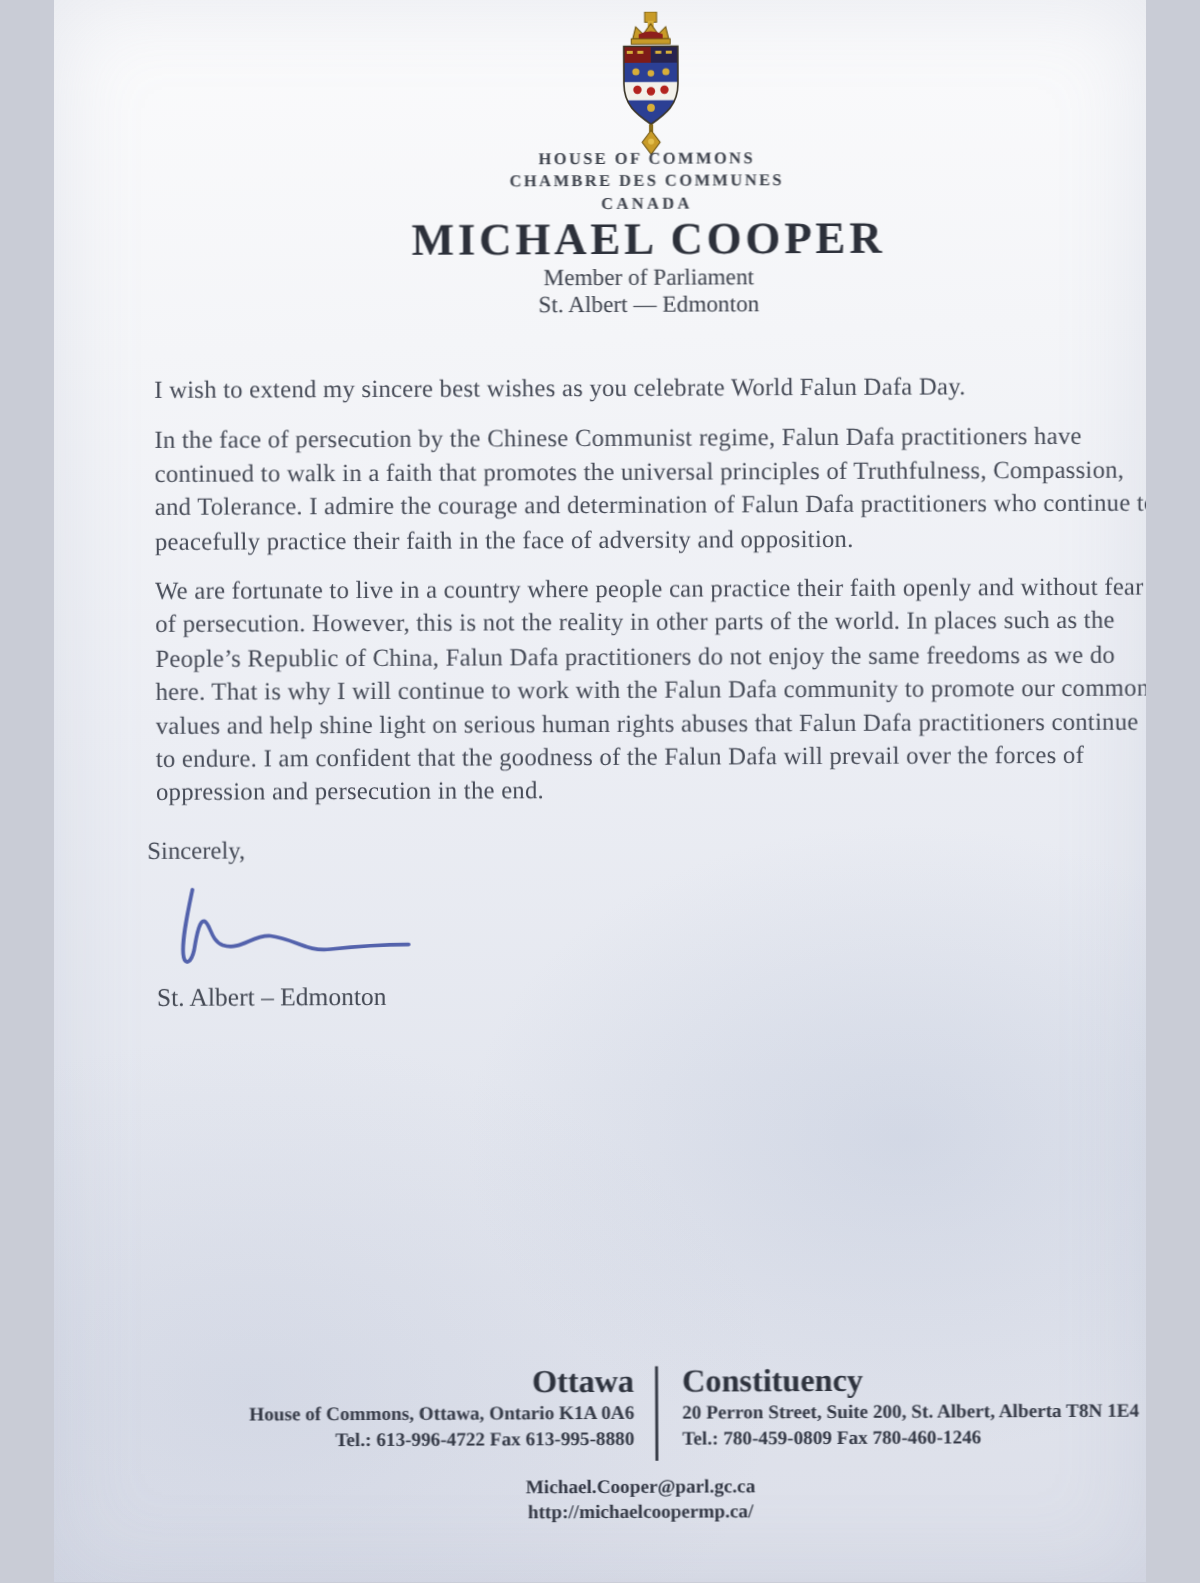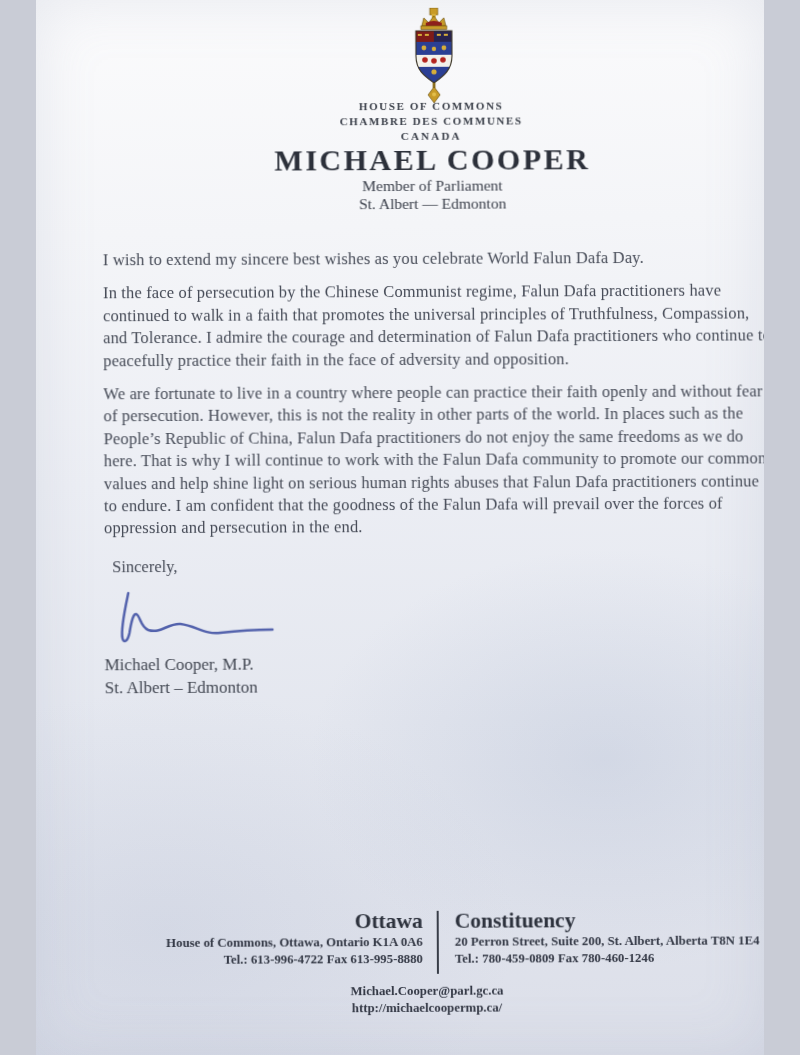--- a/index.html
+++ b/index.html
@@ -31,21 +31,21 @@
        font-size:30px;font-weight:bold;letter-spacing:2.5px;color:#2c303a;padding-right:4px;box-sizing:border-box;}
   .mp-title{position:absolute;left:0;top:177px;width:800px;text-align:center;
        font-size:15.5px;color:#3c414c;padding-right:4px;box-sizing:border-box;}
   .mp-riding{position:absolute;left:0;top:195px;width:800px;text-align:center;
        font-size:15.5px;color:#3c414c;padding-right:4px;box-sizing:border-box;}
   
   .letter-body{position:absolute;left:68px;top:248px;width:672px;
        font-size:16.5px;line-height:22.4px;letter-spacing:0.15px;color:#464b57;}
   .letter-body p{margin:0 0 11px 0;}
   
-  .valediction{position:absolute;left:76px;top:556px;font-size:16.5px;color:#464b57;}
+  .valediction{position:absolute;left:62px;top:556px;font-size:16.5px;color:#464b57;}
   .signature{position:absolute;left:78px;top:584px;width:172px;height:64px;}
   .signer{position:absolute;left:68px;top:653px;font-size:17px;line-height:22.5px;color:#424752;}
   
   .footer{position:absolute;left:0;top:0;width:800px;height:1055px;color:#313641;}
   .f-col-left{position:absolute;left:90px;top:908px;width:295px;text-align:right;}
   .f-col-right{position:absolute;left:417px;top:908px;width:340px;text-align:left;}
   .f-heading{font-size:21.5px;font-weight:bold;color:#2d323d;line-height:26px;}
   .f-line{font-size:12.8px;font-weight:bold;line-height:17px;color:#333845;}
   .f-divider{position:absolute;left:399px;top:911px;width:2px;height:63px;background:#383d48;}
   .f-contact{position:absolute;left:0;top:983px;width:800px;text-align:center;
@@ -109,21 +109,20 @@
       <p>I wish to extend my sincere best wishes as you celebrate World Falun Dafa Day.</p>
       <p>In the face of persecution by the Chinese Communist regime, Falun Dafa practitioners have continued to walk in a faith that promotes the universal principles of Truthfulness, Compassion, and Tolerance. I admire the courage and determination of Falun Dafa practitioners who continue to peacefully practice their faith in the face of adversity and opposition.</p>
       <p>We are fortunate to live in a country where people can practice their faith openly and without fear of persecution. However, this is not the reality in other parts of the world. In places such as the People’s Republic of China, Falun Dafa practitioners do not enjoy the same freedoms as we do here. That is why I will continue to work with the Falun Dafa community to promote our common values and help shine light on serious human rights abuses that Falun Dafa practitioners continue to endure. I am confident that the goodness of the Falun Dafa will prevail over the forces of oppression and persecution in the end.</p>
     </div>
 
     <div class="valediction">Sincerely,</div>
     <svg class="signature" viewBox="0 0 172 64">
       <path d="M14 8 C 11 22, 6 44, 8 53 C 9 58, 13 57, 15 48 C 17 36, 19 28, 22 29 C 26 31, 26 42, 34 45 C 46 49, 54 38, 66 39 C 82 41, 90 50, 106 48 C 124 46, 142 45, 158 45" fill="none" stroke="#4556a6" stroke-width="2.5" stroke-linecap="round" opacity="0.92"></path>
     </svg>
     <div class="signer">
-      <div>Michael Cooper, M.P.</div>
       <div>St. Albert – Edmonton</div>
     </div>
 
     <div class="footer">
       <div class="f-col-left">
         <div class="f-heading">Ottawa</div>
         <div class="f-line">House of Commons, Ottawa, Ontario K1A 0A6</div>
         <div class="f-line">Tel.: 613-996-4722  Fax 613-995-8880</div>
       </div>
       <div class="f-divider"></div>

